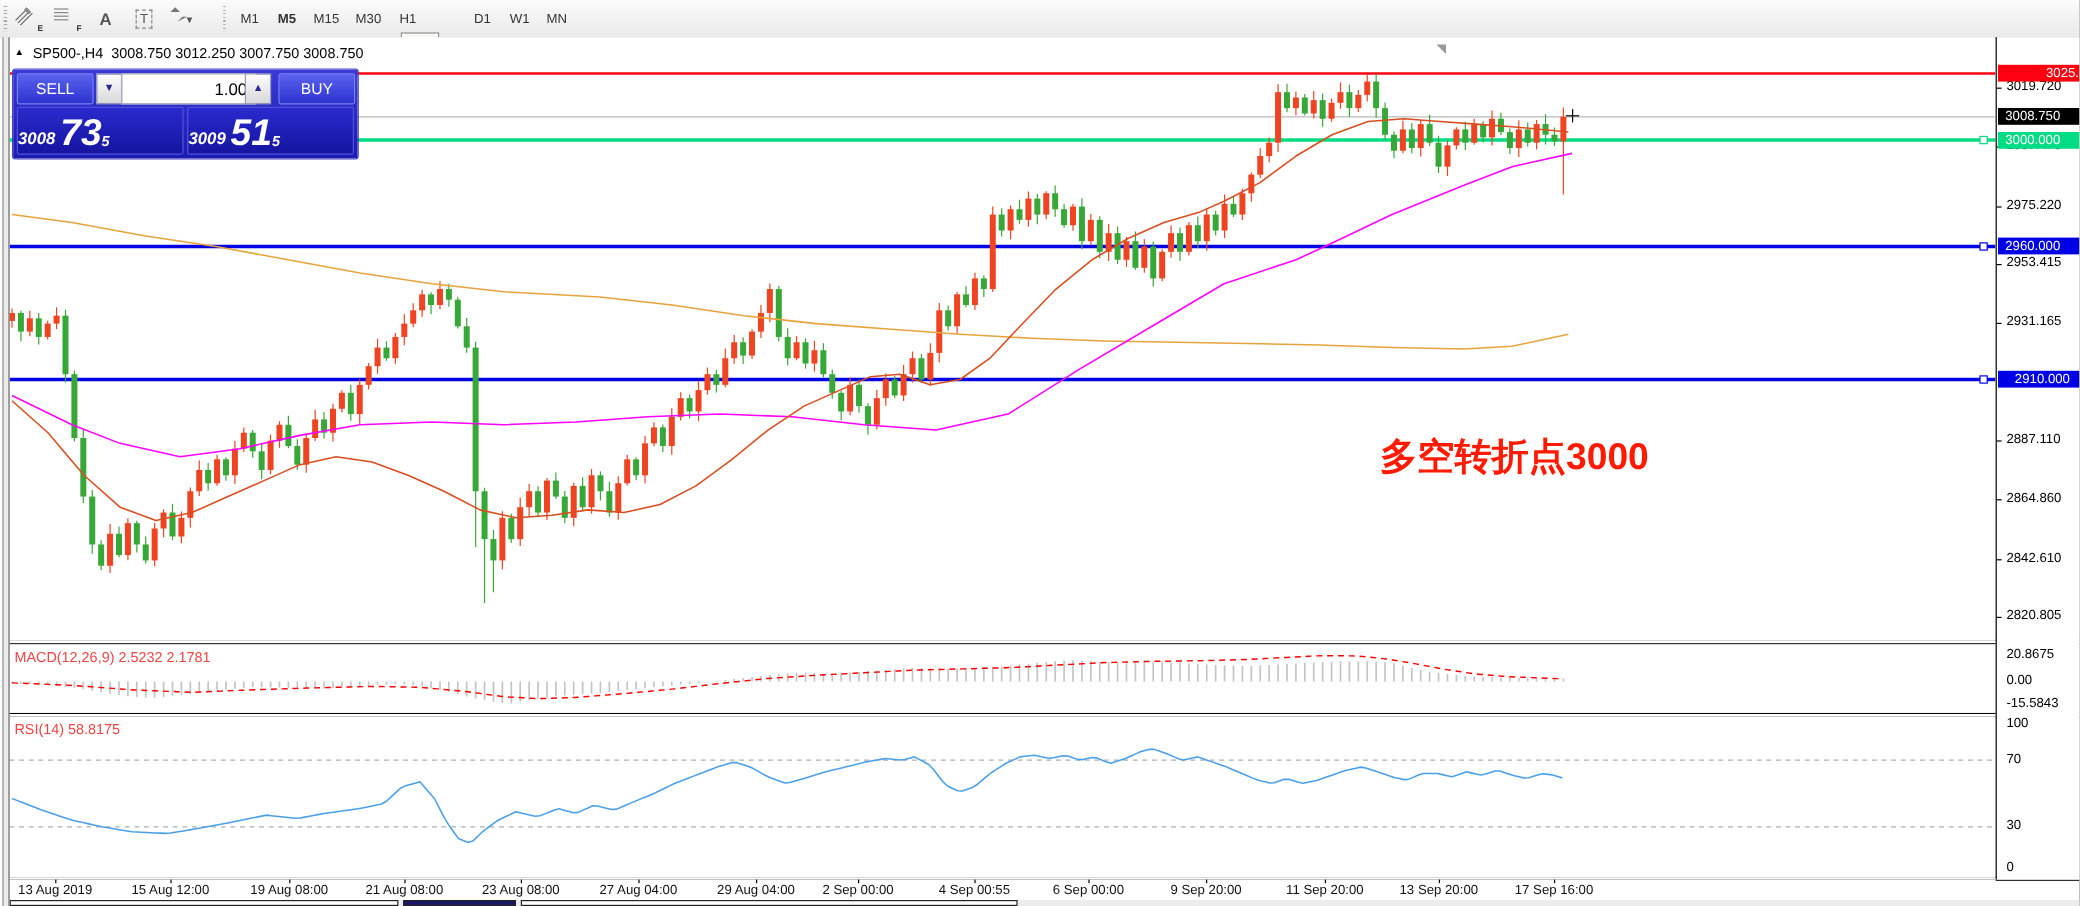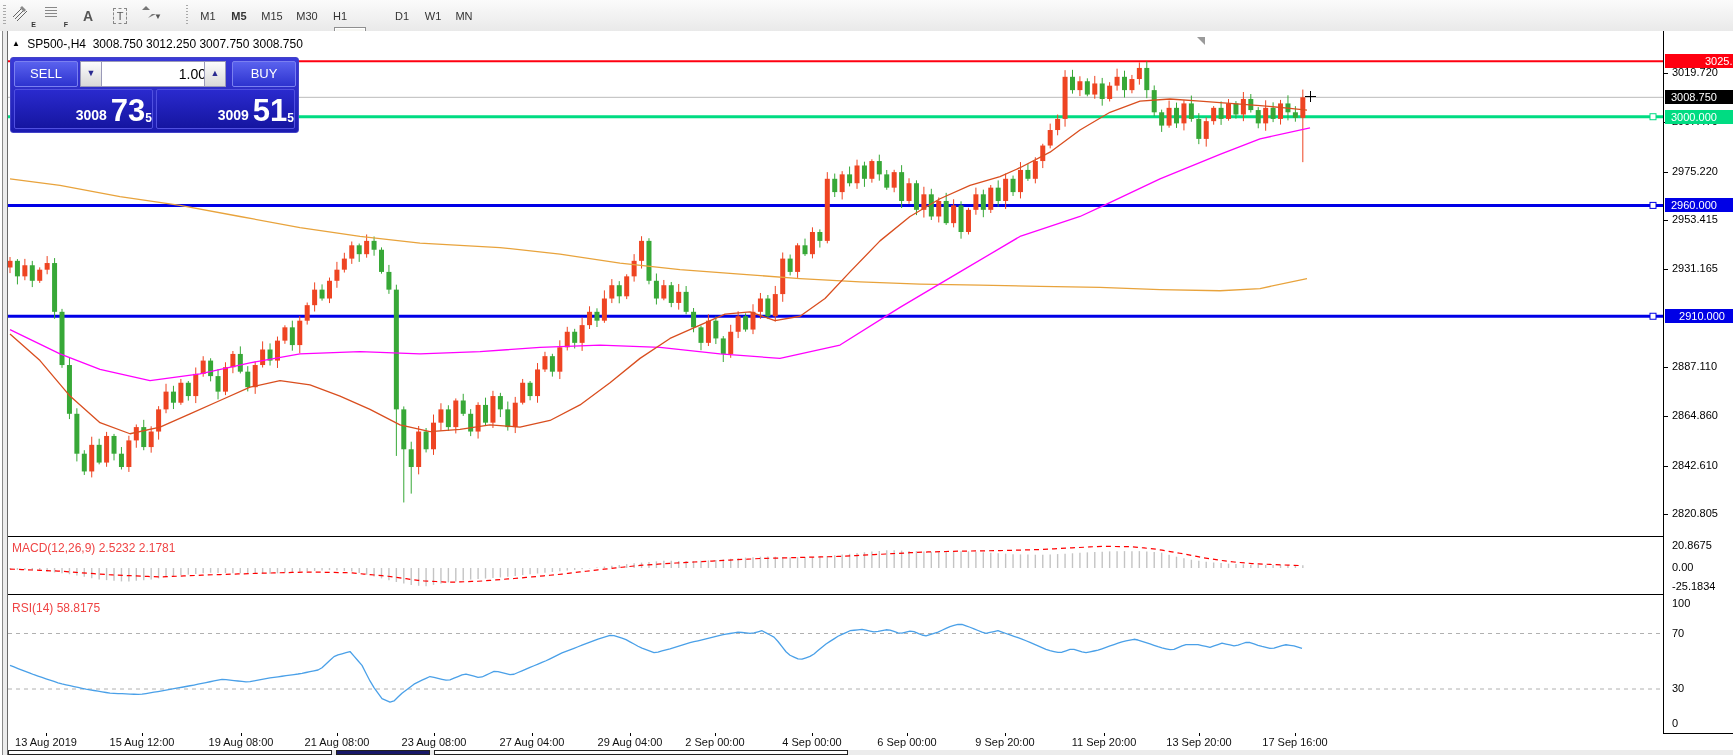--- a/index.html
+++ b/index.html
@@ -46,21 +46,21 @@
   .trade-panel{position:absolute;left:10px;top:57px;width:287px;height:74px;
                background:linear-gradient(#3a3ad8,#1b1bb0);border:1px solid #4242c8;border-radius:3px;}
   .tp-btn{position:absolute;top:3px;height:24px;line-height:24px;text-align:center;color:#fff;
           font-size:13px;background:linear-gradient(#5a62ee,#2d33cf);border:1px solid #7a80f0;border-radius:2px;}
   .tp-spin-btn{position:absolute;top:3px;width:20px;height:24px;background:linear-gradient(#fdfdfd,#d8d8d8);
                border:1px solid #9a9ab8;text-align:center;line-height:22px;font-size:9px;color:#2a2a90;}
   .tp-input{position:absolute;left:90px;top:3px;width:102px;height:22px;border:1px solid #9a9ab8;
             background:#fff;font-size:14px;text-align:right;padding-right:6px;font-family:"Liberation Sans",sans-serif;}
   .tp-quote{position:absolute;top:31px;height:40px;background:linear-gradient(#2a2ace,#1515a0);
             border:1px solid #5050e0;border-radius:2px;color:#fff;display:flex;align-items:flex-end;
-            justify-content:flex-end;padding-bottom:3px;box-sizing:border-box;}
+            justify-content:flex-start;padding-bottom:3px;box-sizing:border-box;font-style:italic;}
   .tp-small{font-size:14px;font-weight:bold;margin-right:4px;line-height:20px;}
   .tp-big{font-size:31px;font-weight:bold;line-height:28px;}
   .tp-sup{font-size:12px;font-weight:bold;vertical-align:14px;}
   
   .annotation{position:absolute;font-weight:bold;white-space:nowrap;}
   .crosshair{position:absolute;width:11px;height:11px;}
   .crosshair:before{content:"";position:absolute;left:0;top:5px;width:11px;height:1px;background:#000;}
   .crosshair:after{content:"";position:absolute;left:5px;top:0;width:1px;height:11px;background:#000;}
   .shift-marker{position:absolute;width:0;height:0;border-top:8px solid #9a9a9a;border-left:8px solid transparent;}
   .left-edge{position:absolute;left:0;top:31px;width:7px;height:724px;background:#ececec;
@@ -504,20 +504,21 @@
       <span class="tp-big">73</span>
       <span class="tp-sup">5</span>
     </div>
     <div class="tp-quote" style="left:145px;width:139px">
       <span class="tp-small">3009</span>
       <span class="tp-big">51</span>
       <span class="tp-sup">5</span>
     </div>
   </div>
 
+  <div class="annotation" id="annotation" style="left: 1150px; top: 360px; color: rgb(255, 26, 0); font-size: 31px;">多空转折点3000</div>
 
   <div class="crosshair" id="crosshair" style="left: 1305px; top: 91px;"></div>
   <div class="shift-marker" id="shift-marker" style="left: 1197px; top: 37px;"></div>
 
   <div class="macd-pane">
     <svg id="macd-svg" width="1663" height="57">
         <g transform="translate(0,-537)">
           <line x1="10" y1="568" x2="10" y2="569.58145" stroke="#c4c4c4" stroke-width="1.4"></line>
           <line x1="17.43" y1="568" x2="17.43" y2="569.8425649666667" stroke="#c4c4c4" stroke-width="1.4"></line>
           <line x1="24.86" y1="568" x2="24.86" y2="570.1036799333333" stroke="#c4c4c4" stroke-width="1.4"></line>
@@ -729,21 +730,21 @@
       <div class="tick" style="top: 427.658px;">2842.610</div>
       <div class="tick-dash" style="top: 483px;"></div>
       <div class="tick" style="top: 476px;">2820.805</div>
       <div class="badge" style="top: 23.2941px; background: rgb(255, 0, 16); padding-left: 40px;">3025.000</div>
       <div class="badge" style="top: 78.7198px; background: rgb(0, 220, 130);">3000.000</div>
       <div class="badge" style="top: 167.401px; background: rgb(0, 0, 230);">2960.000</div>
       <div class="badge" style="top: 278.252px; background: rgb(0, 0, 230); text-align: center;">2910.000</div>
       <div class="badge" style="top: 59.3208px; background: rgb(0, 0, 0);">3008.750</div>
       <div class="tick" style="top: 507.999px;">20.8675</div>
       <div class="tick" style="top: 530px;">0.00</div>
-      <div class="tick" style="top: 548.58px;">-25.1834</div>
+      <div class="tick" style="top: 548.58px;">-15.5843</div>
       <div class="tick" style="top: 566px;">100</div>
       <div class="tick" style="top: 595.5px;">70</div>
       <div class="tick" style="top: 651px;">30</div>
       <div class="tick" style="top: 686px;">0</div>
     </div>
 
   <div class="date-axis" id="date-axis">
       <div class="date-tick" style="left: 46px;"></div>
       <div class="date-label" style="left: 46px;">13 Aug 2019</div>
       <div class="date-tick" style="left: 142px;"></div>
@@ -754,21 +755,21 @@
       <div class="date-label" style="left: 337px;">21 Aug 08:00</div>
       <div class="date-tick" style="left: 434px;"></div>
       <div class="date-label" style="left: 434px;">23 Aug 08:00</div>
       <div class="date-tick" style="left: 532px;"></div>
       <div class="date-label" style="left: 532px;">27 Aug 04:00</div>
       <div class="date-tick" style="left: 630px;"></div>
       <div class="date-label" style="left: 630px;">29 Aug 04:00</div>
       <div class="date-tick" style="left: 715px;"></div>
       <div class="date-label" style="left: 715px;">2 Sep 00:00</div>
       <div class="date-tick" style="left: 812px;"></div>
-      <div class="date-label" style="left: 812px;">4 Sep 00:00</div>
+      <div class="date-label" style="left: 812px;">4 Sep 00:55</div>
       <div class="date-tick" style="left: 907px;"></div>
       <div class="date-label" style="left: 907px;">6 Sep 00:00</div>
       <div class="date-tick" style="left: 1005px;"></div>
       <div class="date-label" style="left: 1005px;">9 Sep 20:00</div>
       <div class="date-tick" style="left: 1104px;"></div>
       <div class="date-label" style="left: 1104px;">11 Sep 20:00</div>
       <div class="date-tick" style="left: 1199px;"></div>
       <div class="date-label" style="left: 1199px;">13 Sep 20:00</div>
       <div class="date-tick" style="left: 1295px;"></div>
       <div class="date-label" style="left: 1295px;">17 Sep 16:00</div>

